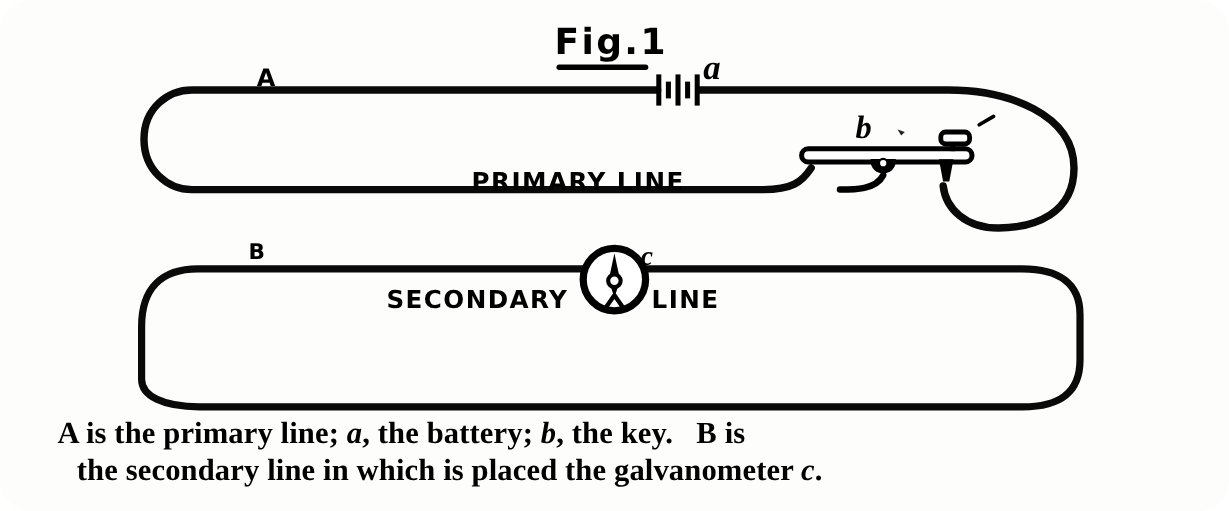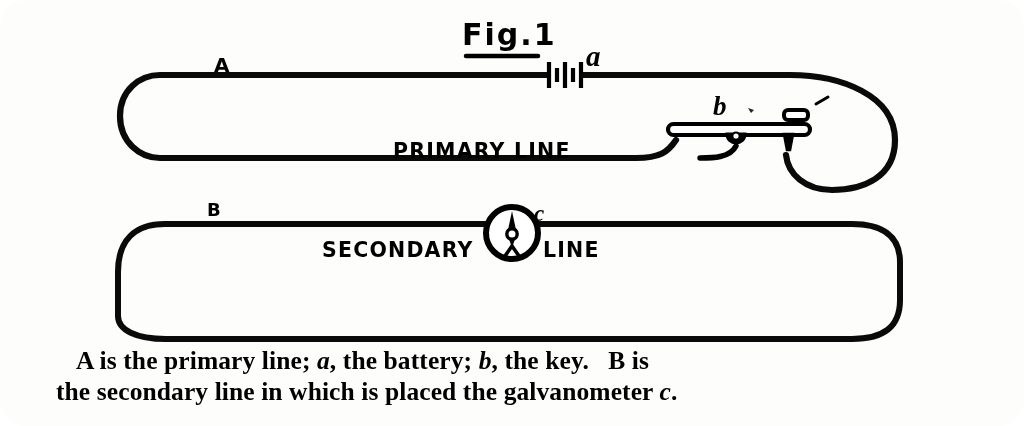--- a/index.html
+++ b/index.html
@@ -38,24 +38,23 @@
     font-weight: bold;
     font-size: 25.5px;
     line-height: 31px;
     color: #000000;
     letter-spacing: 0.1px;
   }
   .caption-line {
     display: block;
     white-space: pre;
     padding-left: 48px;
-    margin-left: 28px;
   }
   .caption-line.second {
-    padding-left: 28px;
+    padding-left: 64px;
   }
   .cap-it {
     font-style: italic;
   }
   
   text.hand {
     font-family: "DejaVu Sans", sans-serif;
     font-weight: bold;
     fill: #000;
   }

